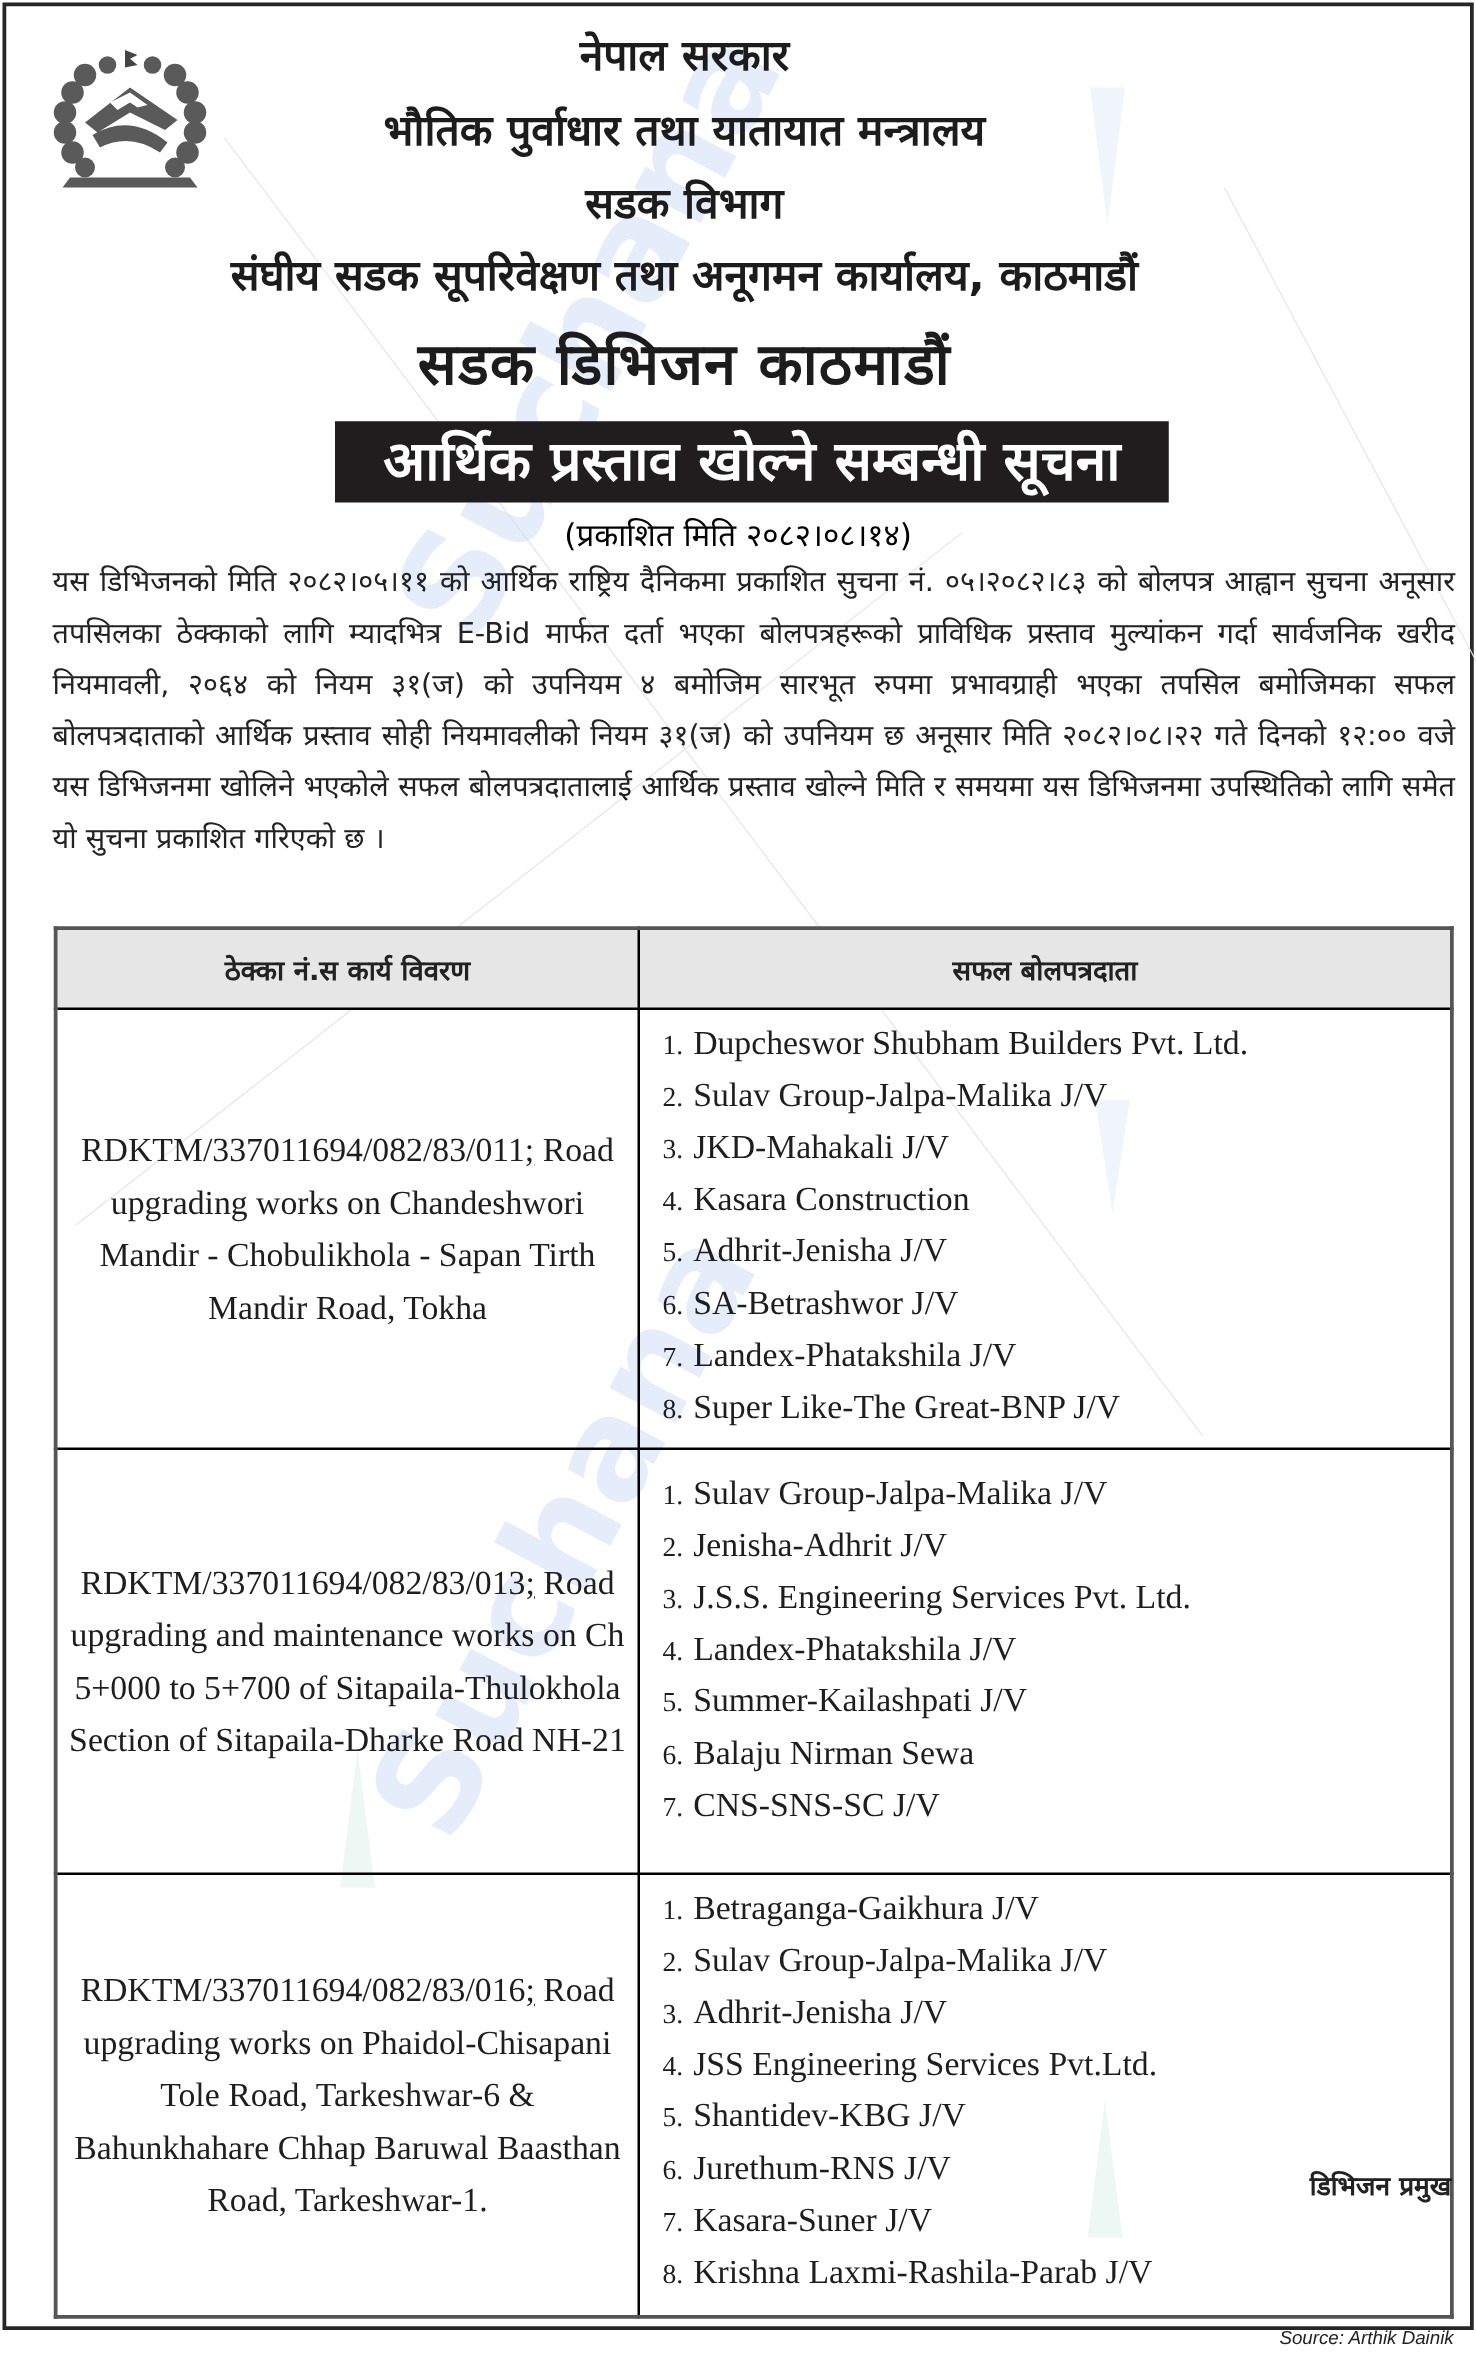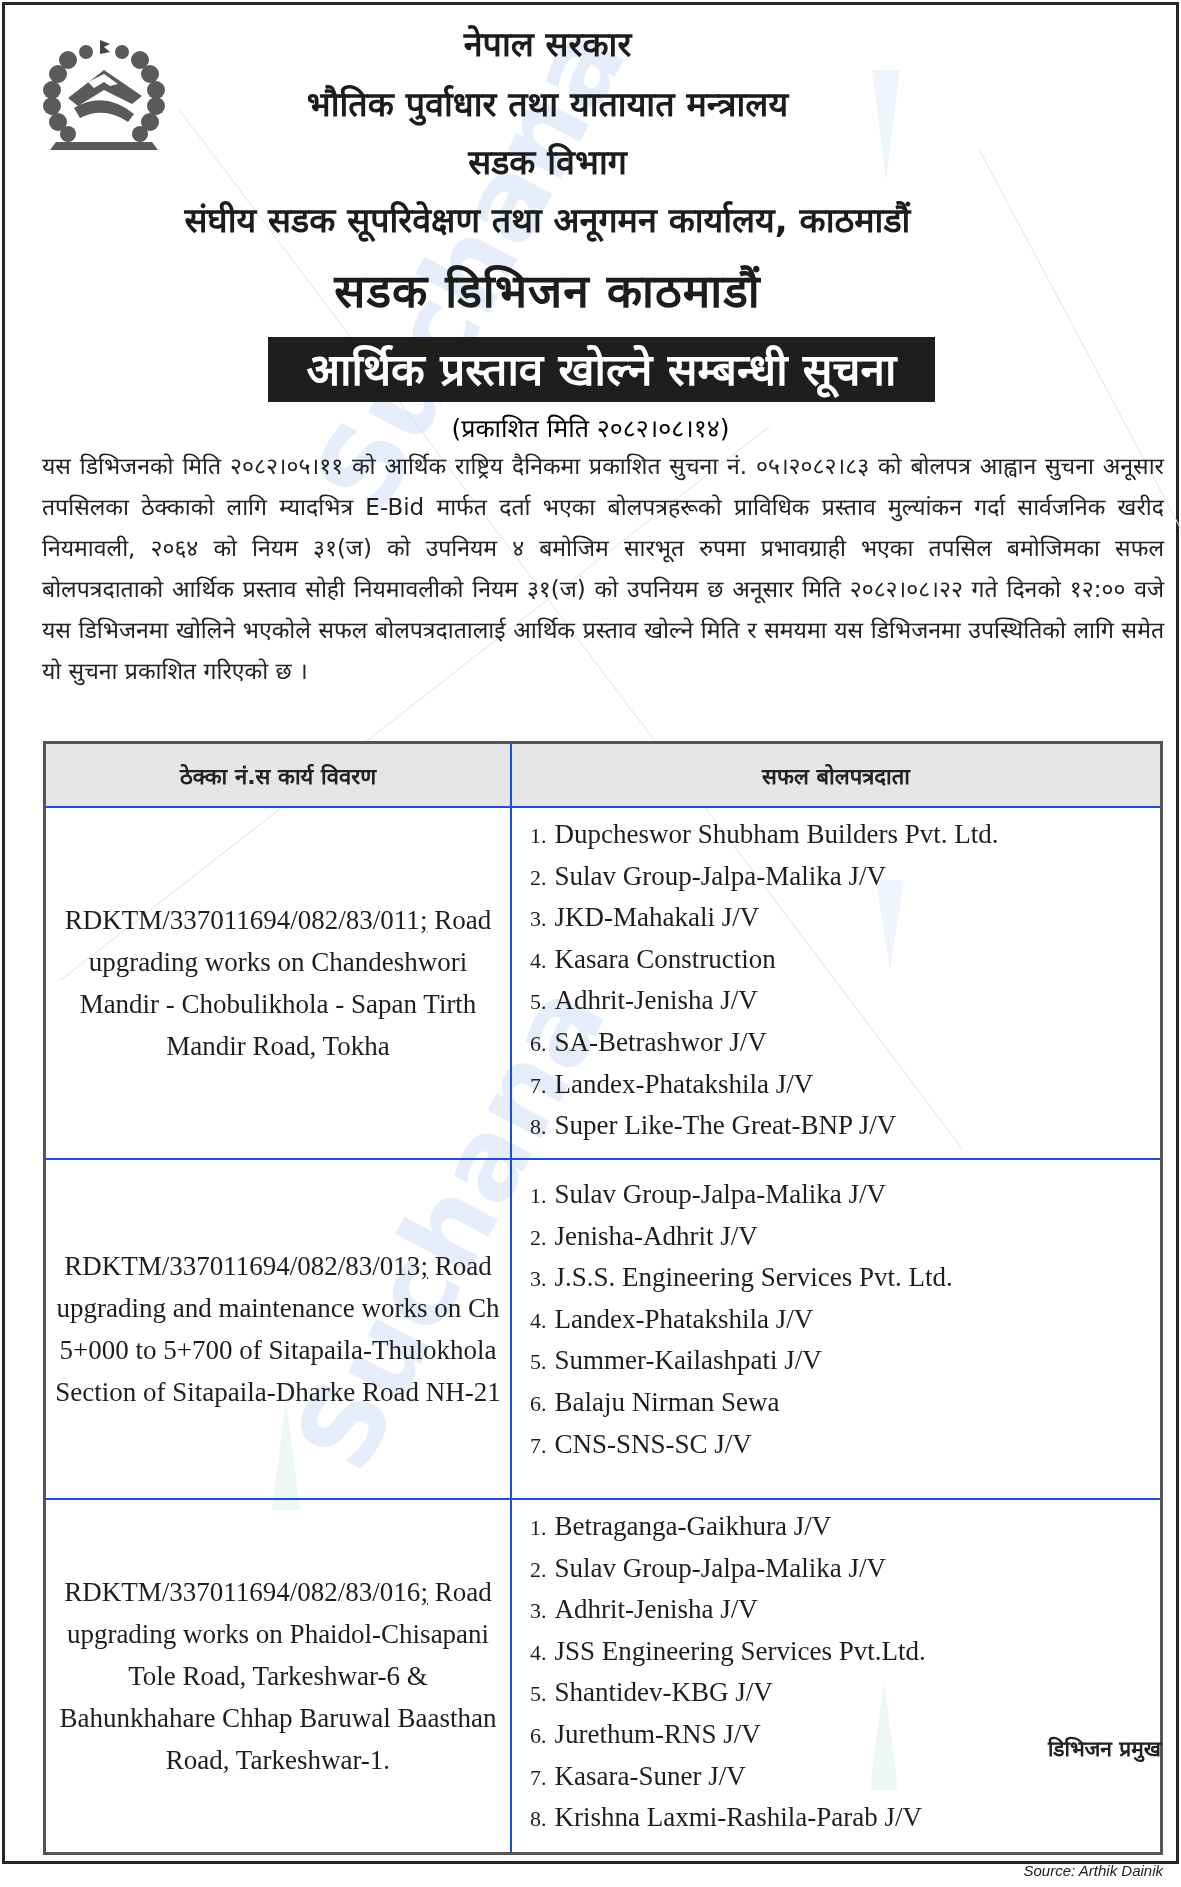--- a/index.html
+++ b/index.html
@@ -34,21 +34,21 @@
 
   .pub-date { position: absolute; left: 0; width: 1181px; top: 410px; text-align: center;
               font-size: 25px; color: #000000; }
 
   .body-text { position: absolute; left: 42px; top: 446px; width: 1122px;
                font-size: 23px; line-height: 41px; text-align: justify; text-align-last: left;
                color: #222; }
 
   .tbl { position: absolute; left: 43px; top: 741px; width: 1120px; border-collapse: collapse;
          border: 3px solid #555555; }
-  .tbl th, .tbl td { border: 2px solid #1d4ed8; }
+  .tbl th, .tbl td { border: 2px solid #000000; }
   .tbl th { background: #e6e6e6; height: 60px; font-size: 22px; font-weight: bold;
             font-family: "DejaVu Sans", sans-serif; color: #222; }
   .th-left { width: 462px; }
   .cell-desc { text-align: center; vertical-align: middle; padding: 0 6px;
                font-family: "Liberation Serif", "DejaVu Serif", serif; font-size: 27px;
                line-height: 42px; color: #1e1e1e; margin-top: 39px; }
   .cell-desc .code-sep { text-decoration: underline; }
   .cell-bidders { vertical-align: top; padding: 6px 0 6px 18px;
                   font-family: "Liberation Serif", "DejaVu Serif", serif; font-size: 27px;
                   color: #1e1e1e; }

